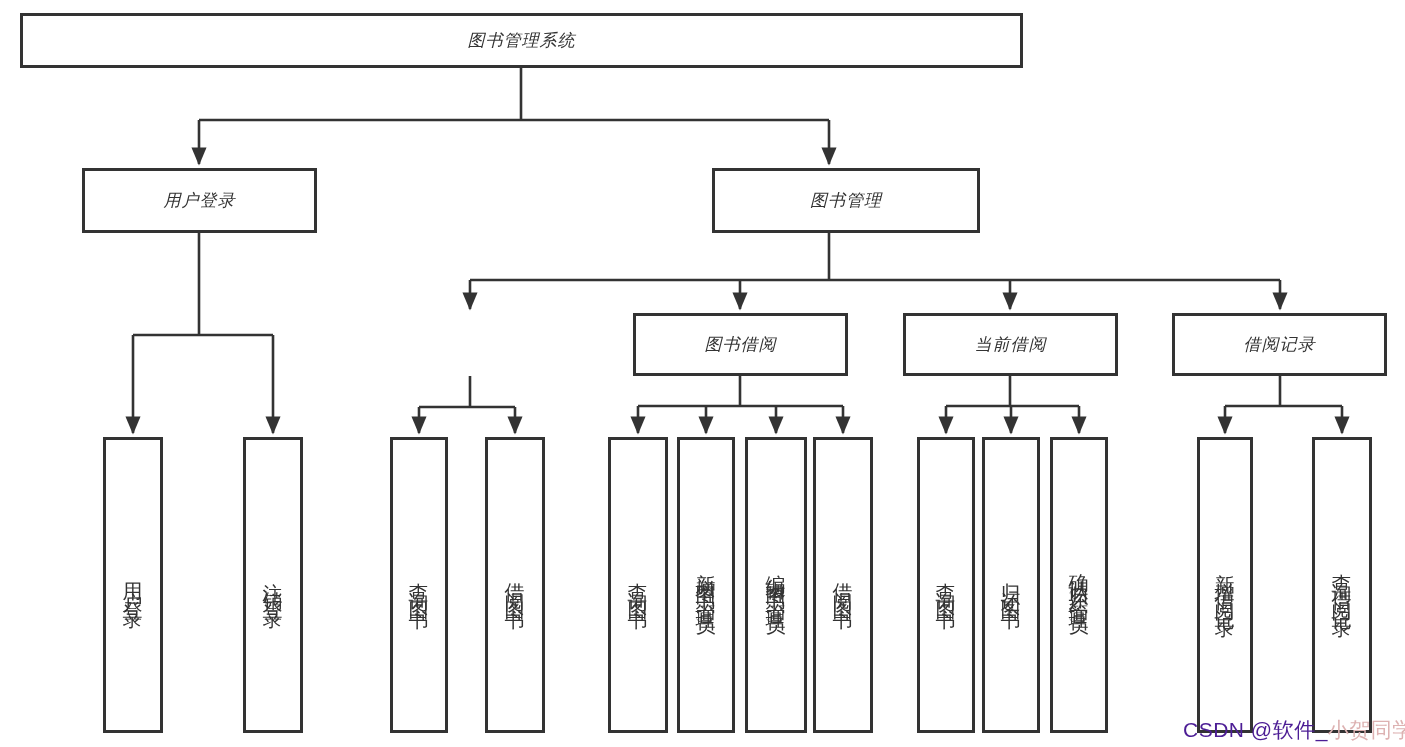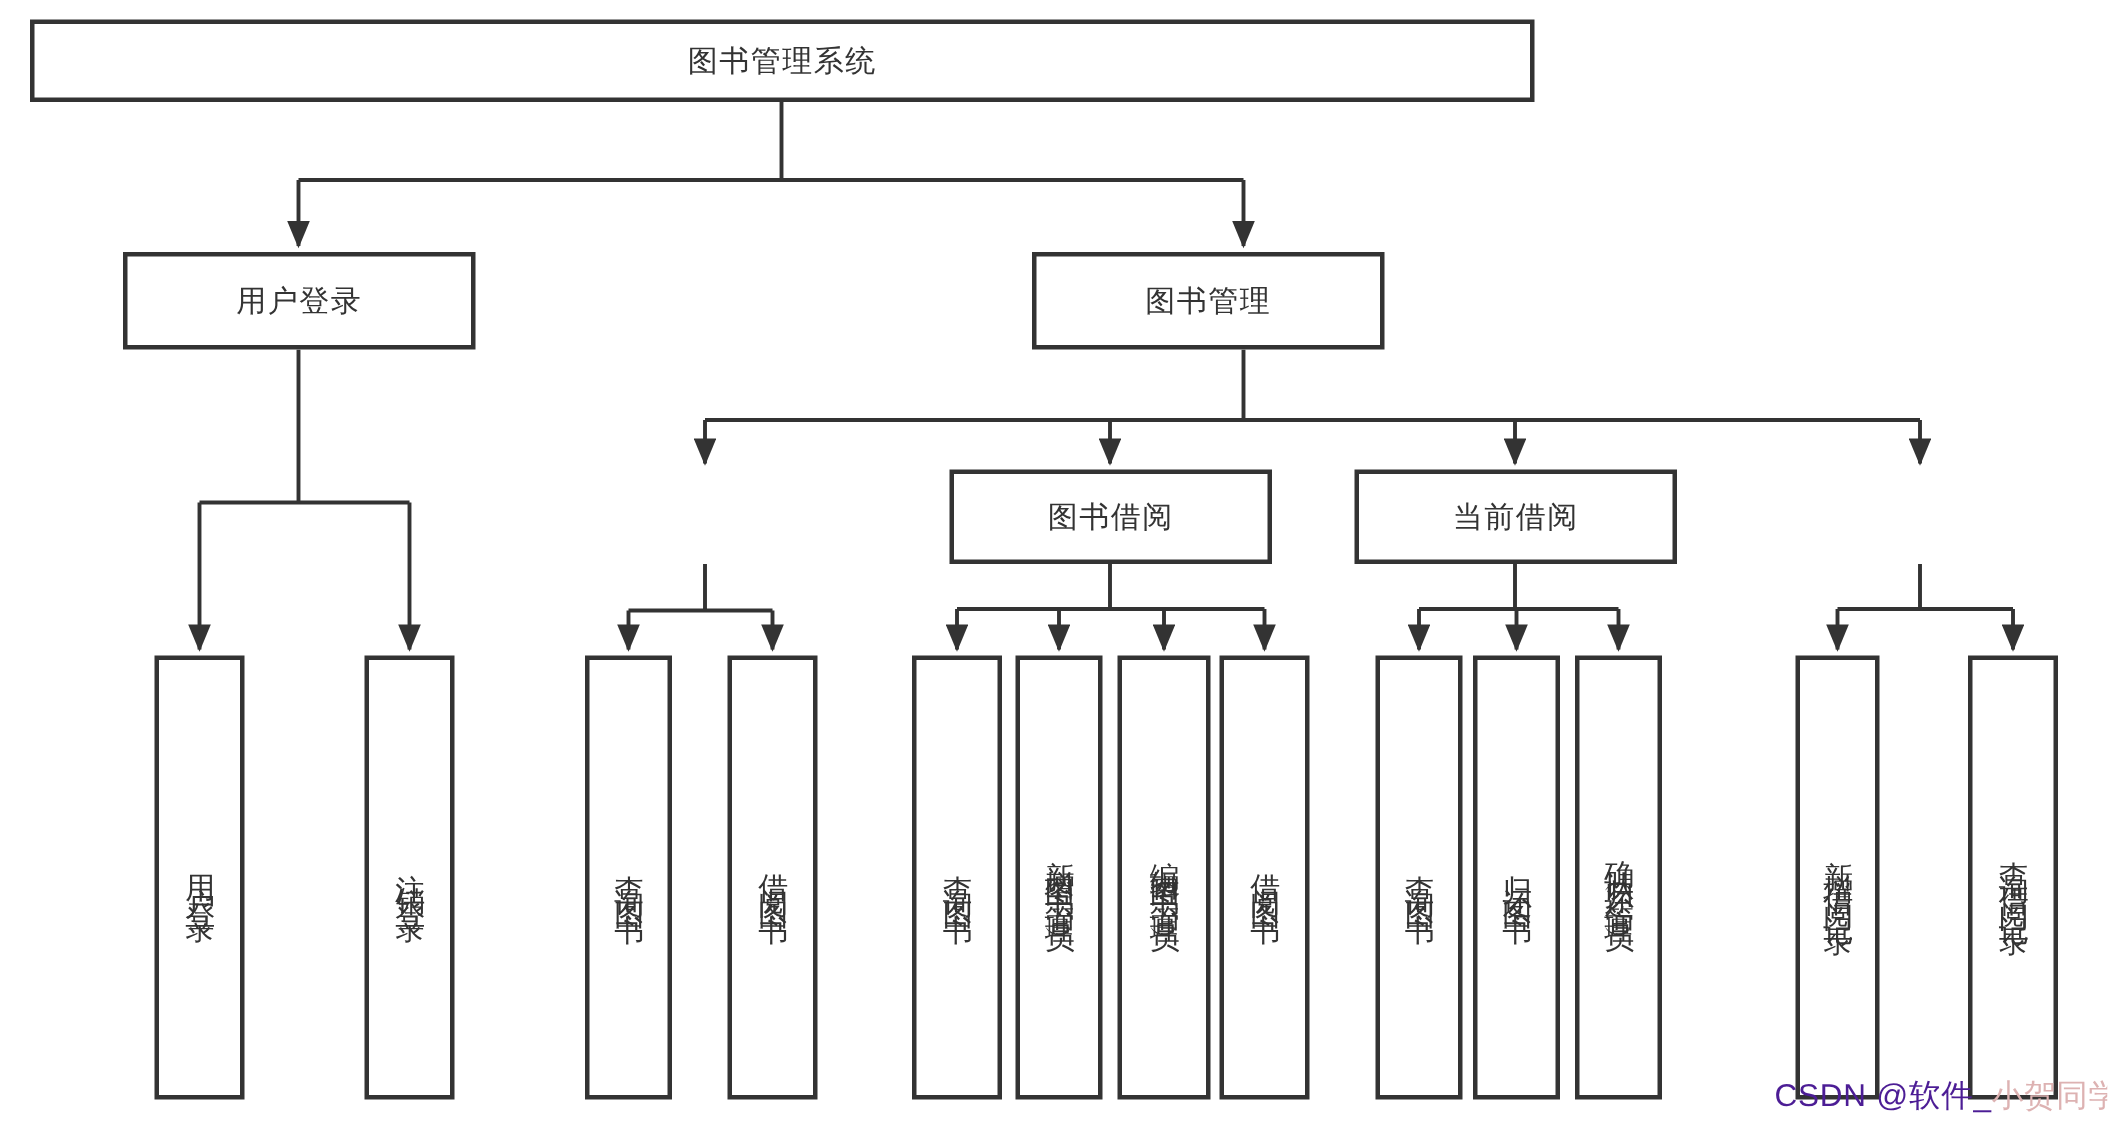--- a/index.html
+++ b/index.html
@@ -11,22 +11,23 @@
     color:#333333;
     overflow:hidden;
   }
   #wires{position:absolute;left:0;top:0;width:1405px;height:747px;}
   .hbox{
     position:absolute;
     box-sizing:border-box;
     border:3px solid #333333;
     background:#ffffff;
     display:flex;align-items:center;justify-content:center;
-    font-size:20px;letter-spacing:1px;
+    font-size:17px;letter-spacing:1px;
     z-index:2;
+    font-style:italic;
   }
   .vbox{
     position:absolute;
     box-sizing:border-box;
     border:3px solid #333333;
     background:#ffffff;
     display:flex;align-items:center;justify-content:center;
     top:437px;height:296px;
     z-index:2;
   }
@@ -90,29 +91,32 @@
     </g>
   </svg>
 
   <div class="hbox" style="left:20px;top:13px;width:1003px;height:55px;">
     <span>图书管理系统</span>
   </div>
 
   <div class="hbox" style="left:82px;top:168px;width:235px;height:65px;">
     <span>用户登录</span>
   </div>
-  <div class="hbox" style="left:688px;top:168px;width:235px;height:65px;">
+  <div class="hbox" style="left:712px;top:168px;width:268px;height:65px;">
     <span>图书管理</span>
   </div>
 
   <div class="hbox" style="left:633px;top:313px;width:215px;height:63px;justify-content:center;">
     <span>图书借阅</span>
   </div>
   <div class="hbox" style="left:903px;top:313px;width:215px;height:63px;">
     <span>当前借阅</span>
+  </div>
+  <div class="hbox" style="left:1172px;top:313px;width:215px;height:63px;">
+    <span>借阅记录</span>
   </div>
 
   <div class="vbox" style="left:103px;width:60px;">
     <span class="vtext">用户登录</span>
   </div>
   <div class="vbox" style="left:243px;width:60px;">
     <span class="vtext">注销登录</span>
   </div>
   <div class="vbox" style="left:390px;width:58px;">
     <span class="vtext">查询图书</span>

